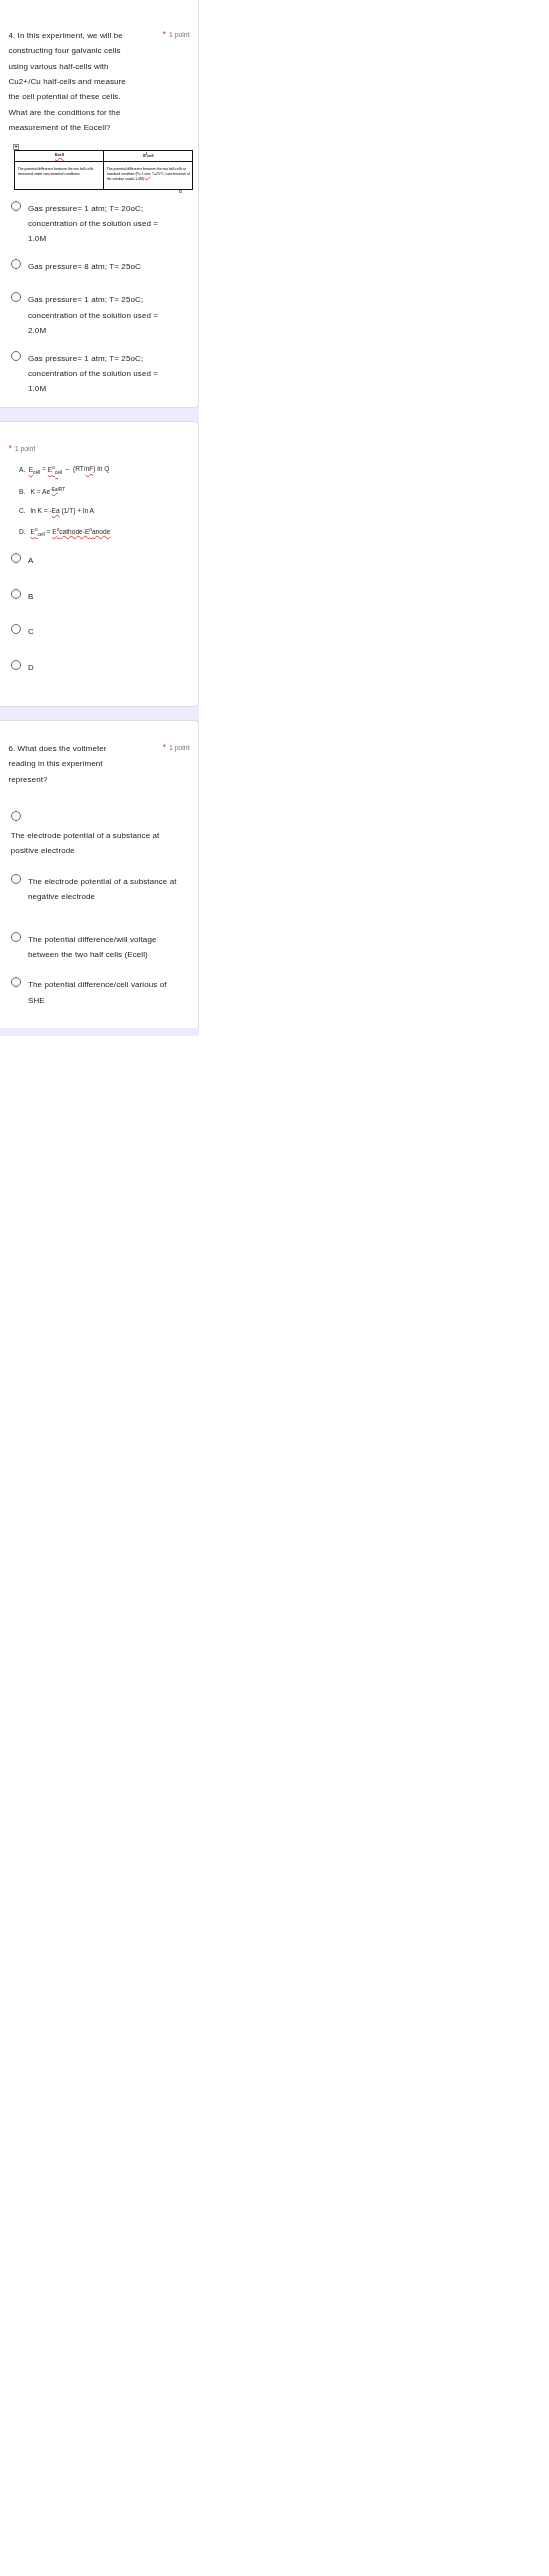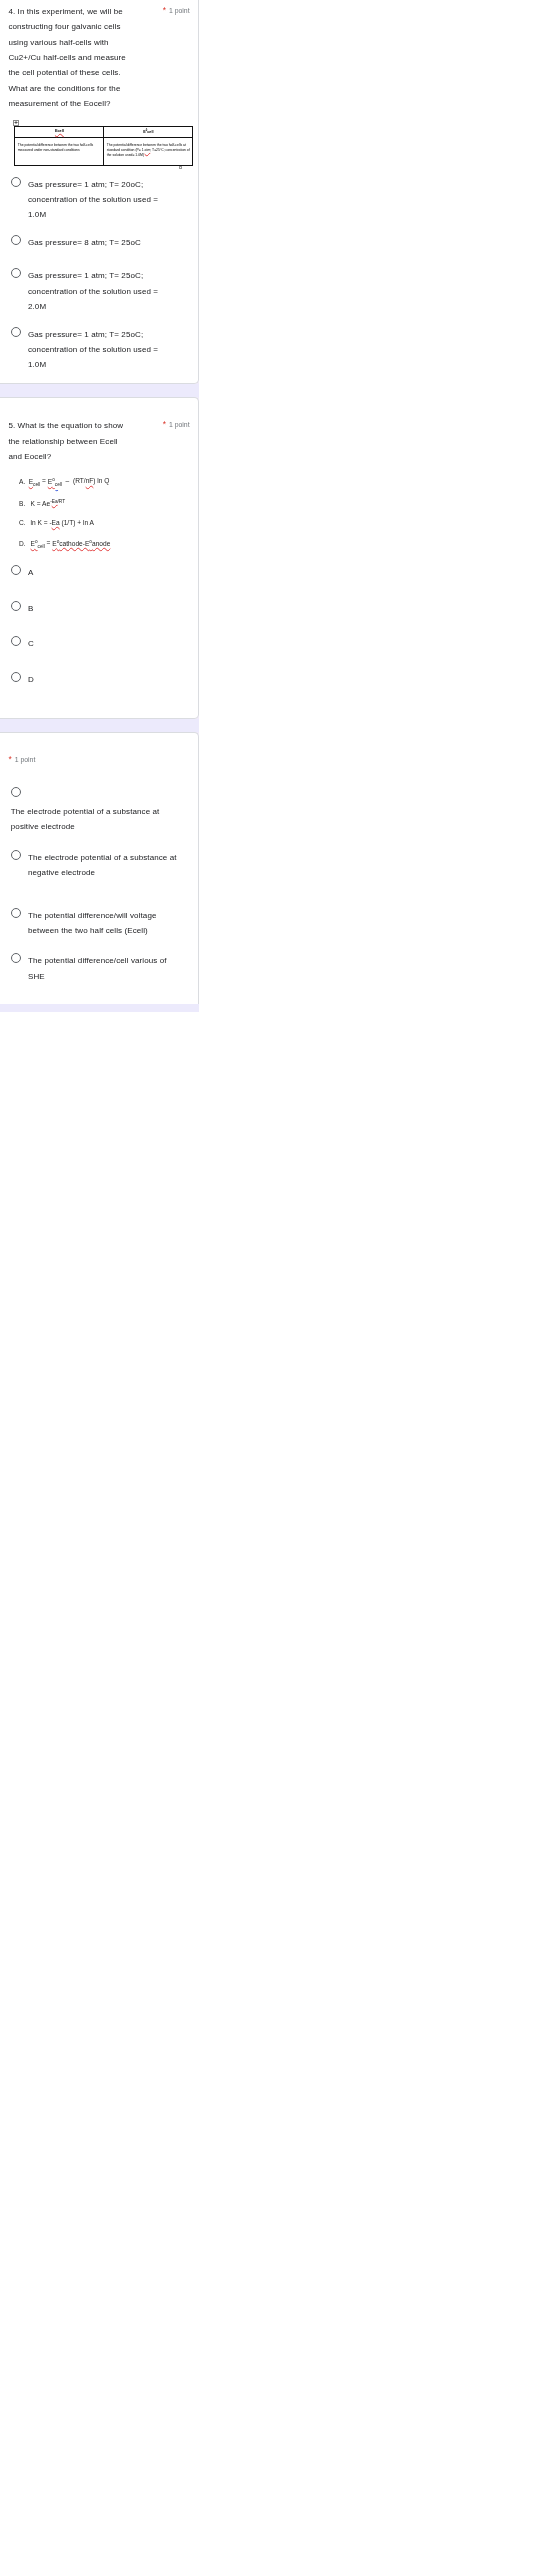--- a/index.html
+++ b/index.html
@@ -168,21 +168,21 @@
   }
   .opt.compact { margin-bottom: 15.5px; }
   .opt.letter .opt-label { font-size: 8px; }
 </style>
 </head>
 <body>
 
 <div id="page">
   <div id="form-col">
 
-    <div class="q-card" style="border-top:none;border-left:none;border-radius:0 0 4.8px 0;padding-top:4px;">
+    <div class="q-card" style="border-top:none;border-left:none;border-radius:0 0 4.8px 0;padding-top:28px;">
       <div class="q-head">
         <div class="q-title">4. In this experiment, we will be constructing four galvanic cells using various half-cells with Cu2+/Cu half-cells and measure the cell potential of these cells. What are the conditions for the measurement of the Eocell?</div>
         <div class="points-wrap">
           <span class="req-star">*</span>
           <span class="points-label">1 point</span>
         </div>
       </div>
 
       <div class="embed-table-wrap">
         <div class="move-handle">✚</div>
@@ -220,21 +220,20 @@
           <span class="radio"></span>
           <span class="opt-label">Gas pressure= 1 atm; T= 25oC; concentration of the solution used = 1.0M</span>
         </div>
       </div>
     </div>
 
     <div class="gap"></div>
 
     <div class="q-card" style="border-left:none;border-radius:0 4.8px 4.8px 0;padding-top:20px;">
       <div class="q-head">
-        <div class="q-title">5. What is the equation to show the relationship between Ecell and Eocell?</div>
         <div class="points-wrap">
           <span class="req-star">*</span>
           <span class="points-label">1 point</span>
         </div>
       </div>
 
       <div class="embed-eq">
         <div class="eq-line">
           <span class="lbl">A.</span><span class="sp">E<span class="sub">cell</span></span> = <span class="sp">E<span class="sups">o</span><span class="sub spb">cell</span></span> &nbsp;–&nbsp; (RT/<span class="sp">nF</span>) ln Q
         </div>
@@ -266,20 +265,21 @@
           <span class="radio"></span>
           <span class="opt-label">D</span>
         </div>
       </div>
     </div>
 
     <div class="gap"></div>
 
     <div class="q-card" style="border-left:none;border-bottom:none;border-radius:0 4.8px 0 0;padding-top:20px;padding-bottom:20px;">
       <div class="q-head">
+        <div class="q-title">6.  What does the voltmeter reading in this experiment represent?</div>
         <div class="points-wrap">
           <span class="req-star">*</span>
           <span class="points-label">1 point</span>
         </div>
       </div>
 
       <div class="opts" style="margin-top:24px;">
         <div class="opt" style="margin-bottom:15.5px;flex-direction:column;">
           <span class="radio"></span>
           <span class="opt-label">The electrode potential of a substance at positive electrode</span>

